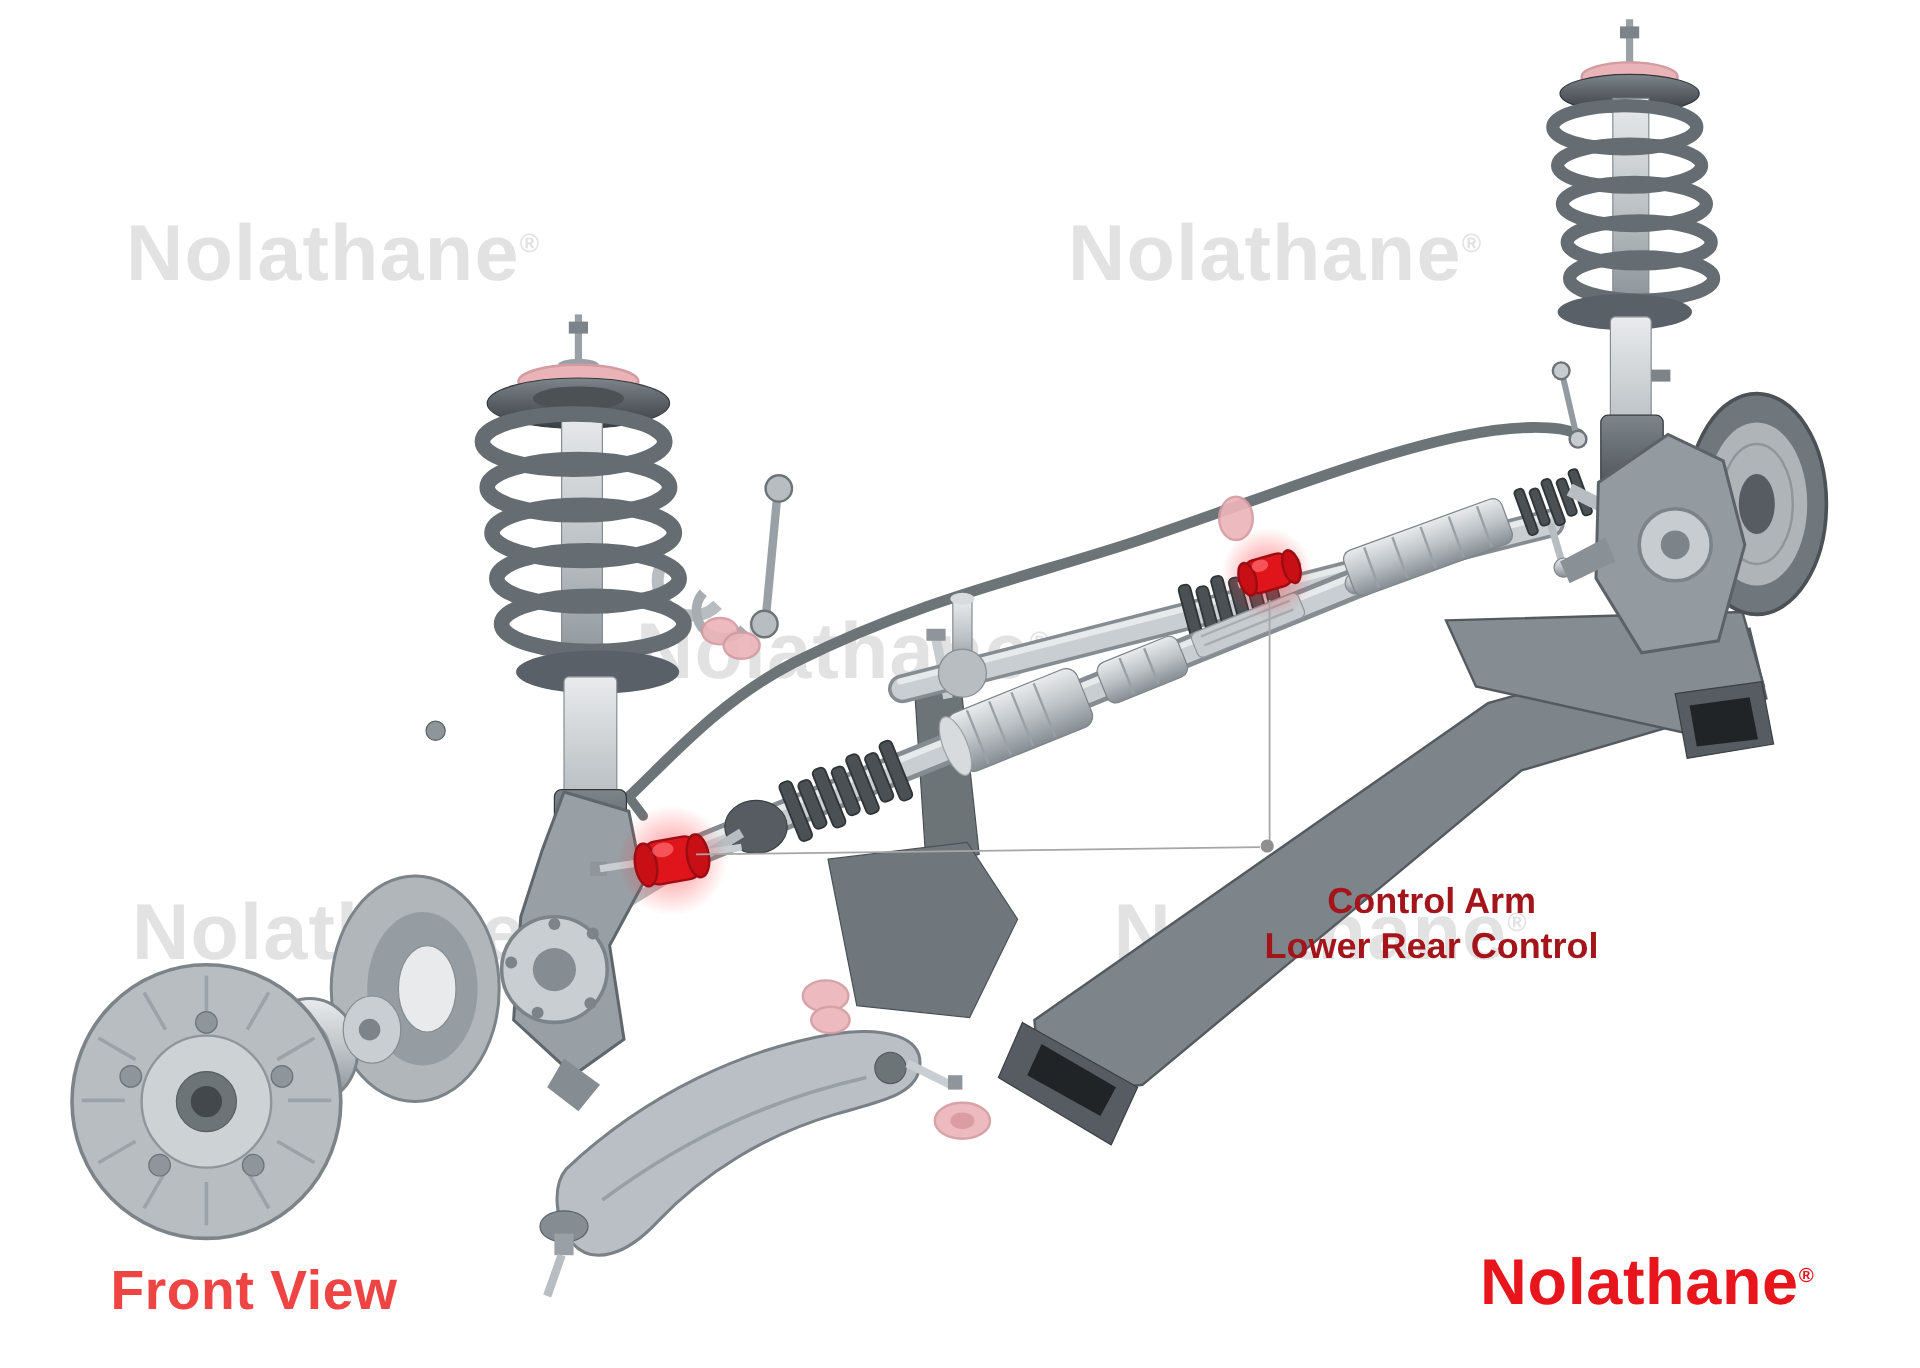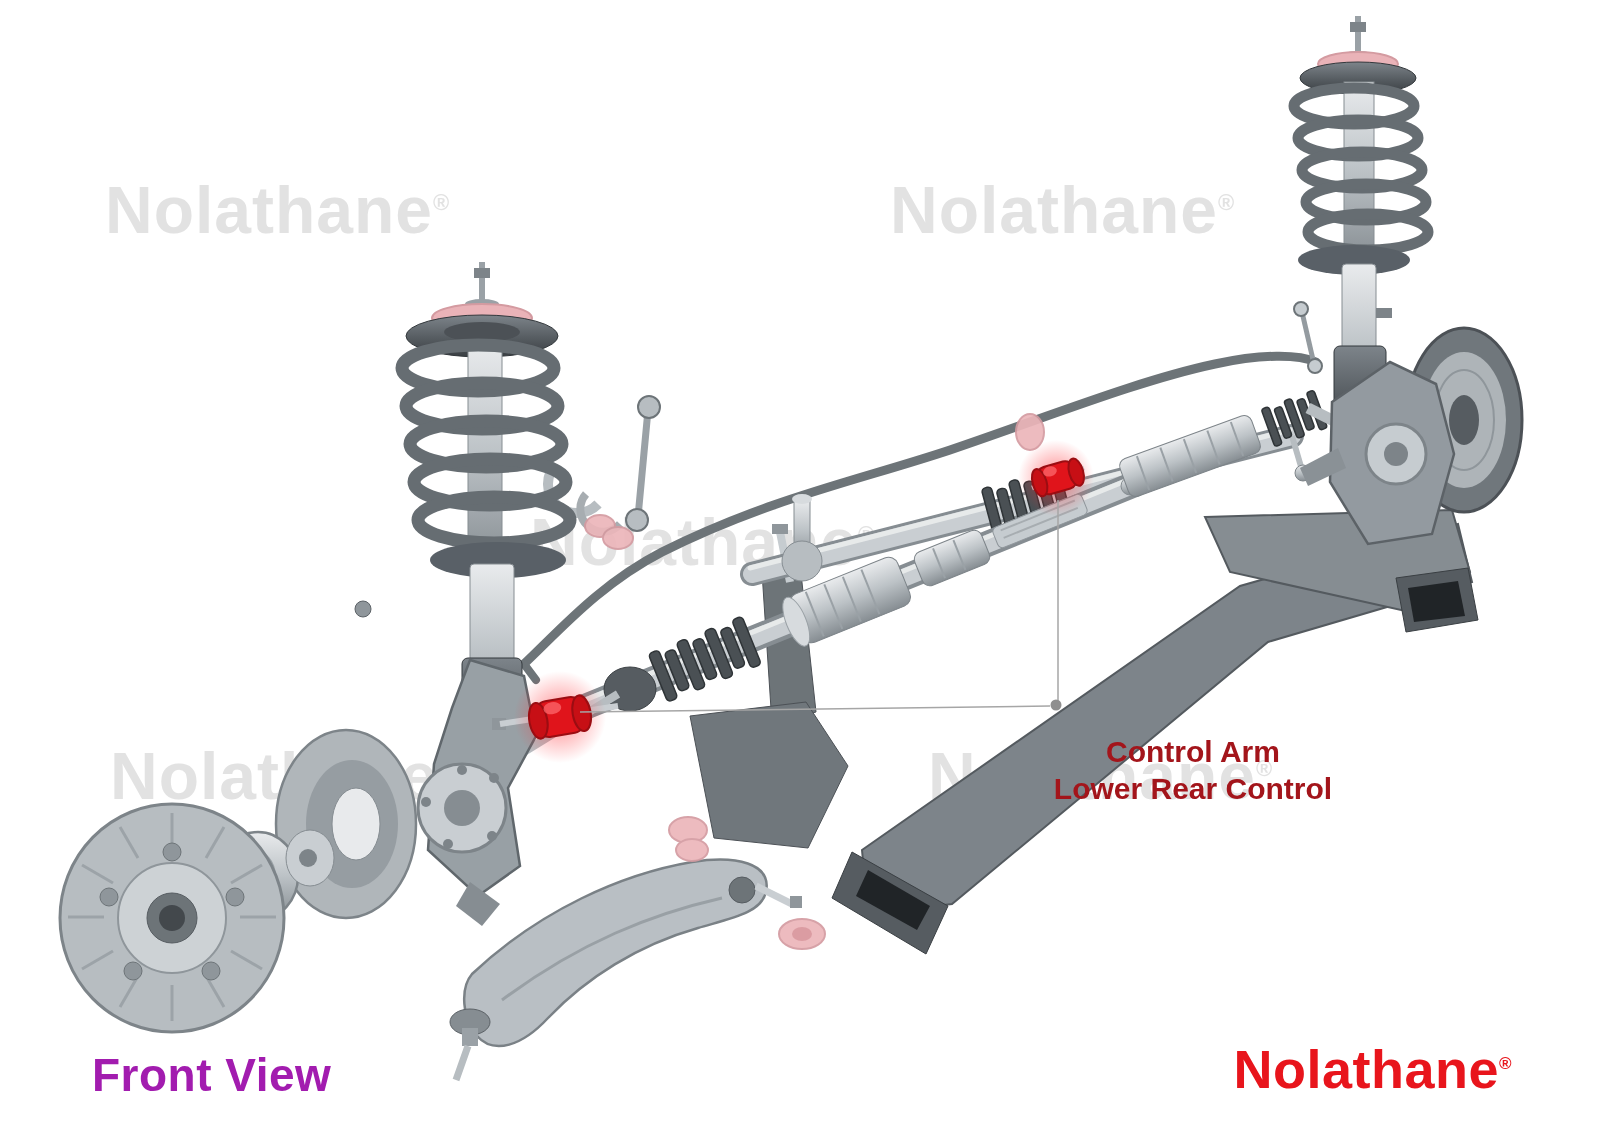--- a/index.html
+++ b/index.html
@@ -18,21 +18,21 @@
   .wm3{left:530px;top:492px;}
   .wm4{left:110px;top:726px;}
   .wm5{left:928px;top:726px;}
   svg.scene{position:absolute;left:0;top:0;z-index:1;}
   .red-part{fill:var(--highlight,#e0141b);stroke:#9b0d12;stroke-width:2;}
   .callout-text{
     position:absolute;z-index:2;left:1015px;top:722px;width:356px;text-align:center;
     font-weight:700;font-size:30px;line-height:1.22;color:var(--callout_text,#a3151b);
   }
   .view-label{
-    position:absolute;z-index:2;left:92px;top:1036px;font-weight:800;font-size:46px;color:#a21caf;
+    position:absolute;z-index:2;left:92px;top:1036px;font-weight:800;font-size:46px;color:#ef4444;
     letter-spacing:.5px;
   }
   .brand-logo{
     position:absolute;z-index:2;right:88px;top:1026px;font-weight:800;font-size:54px;
     color:var(--brand_red,#e8151c);letter-spacing:.5px;white-space:nowrap;
   }
   .brand-logo sup{font-size:17px;}
 </style>
 </head>
 <body>

